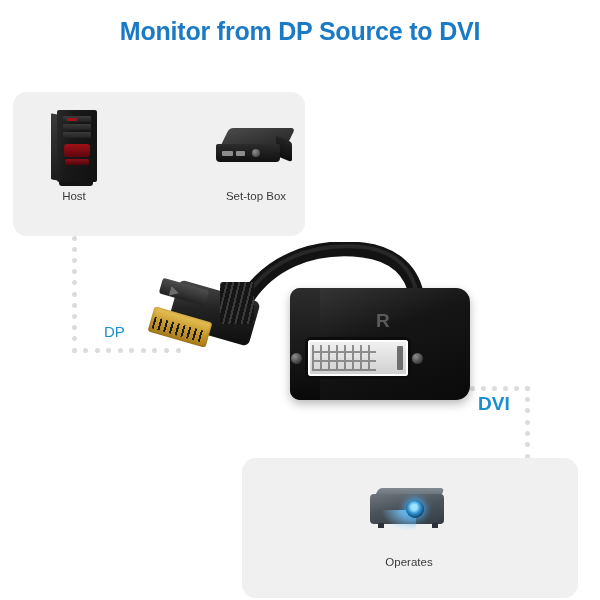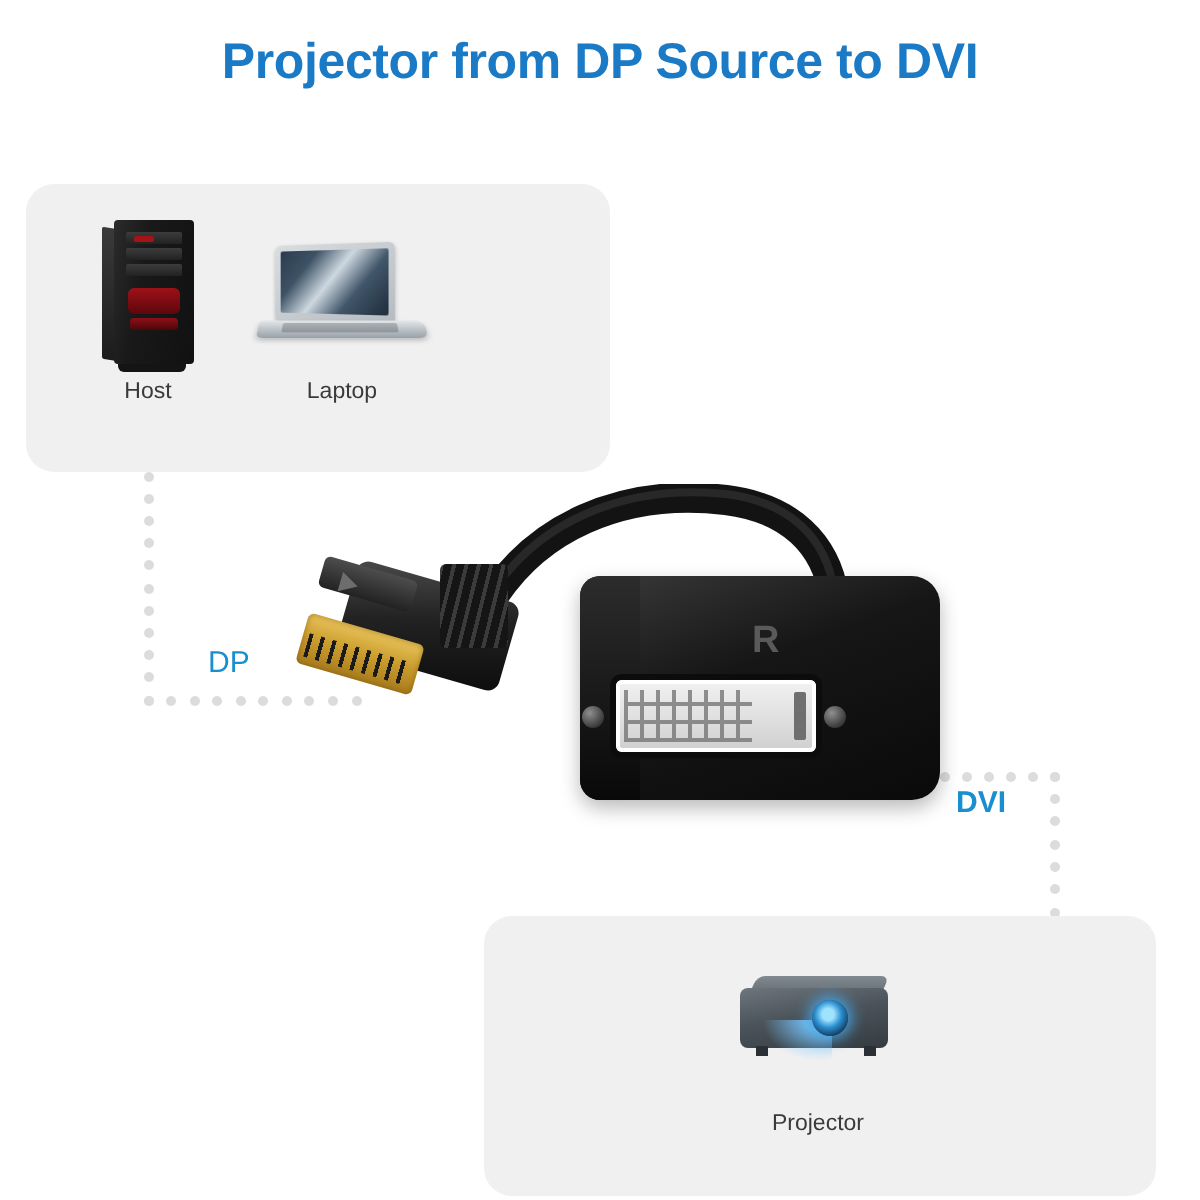--- a/index.html
+++ b/index.html
@@ -496,21 +496,21 @@
     left: 3px; top: 10px;
     width: 52px; height: 12px;
     background: repeating-linear-gradient(90deg, #1a1a1a 0 2px, rgba(0,0,0,0) 2px 6px);
   }
 </style>
 </head>
 <body>
 
 <div id="stage">
 
-  <div id="title">Projector from DP Source to DVI</div>
+  <div id="title">Monitor from DP Source to DVI</div>
 
   <div class="dots" id="dots-source" style="left: 0px; top: 0px; width: 600px; height: 600px;">
       <div class="dot" style="left: 71.5px; top: 235.5px;"></div>
       <div class="dot" style="left: 71.5px; top: 246.7px;"></div>
       <div class="dot" style="left: 71.5px; top: 257.9px;"></div>
       <div class="dot" style="left: 71.5px; top: 269.1px;"></div>
       <div class="dot" style="left: 71.5px; top: 280.3px;"></div>
       <div class="dot" style="left: 71.5px; top: 291.5px;"></div>
       <div class="dot" style="left: 71.5px; top: 302.7px;"></div>
       <div class="dot" style="left: 71.5px; top: 313.9px;"></div>
@@ -557,50 +557,51 @@
           <div class="bay b3"></div>
           <div class="reddot"></div>
           <div class="redstripe"></div>
           <div class="redstripe2"></div>
           <div class="foot"></div>
         </div>
       </div>
       <div class="device-label">Host</div>
     </div>
 
-    <div class="device" style="left:103px; top:16px; width:110px;">
+
+    <div class="device" style="left:188px; top:16px; width:110px;">
       <div class="device-art">
-        <div class="laptop">
-          <div class="lid">
-              <div class="screen"></div>
-            </div>
-          <div class="base">
-              <div class="keys"></div>
-            </div>
+        <div class="stb">
+          <div class="top"></div>
+          <div class="right"></div>
+          <div class="front">
+            <div class="port p1"></div>
+            <div class="port p2"></div>
+            <div class="knob"></div>
+          </div>
         </div>
       </div>
-      <div class="device-label">Laptop</div>
+      <div class="device-label">Set-top Box</div>
     </div>
-
   </div>
 
   <div class="device-panel" id="panel-displays">
 
     <div class="device" style="left:112px; top:16px; width:110px;">
       <div class="device-art">
         <div class="projector">
           <div class="ptop"></div>
           <div class="pbody"></div>
           <div class="pfoot f1"></div>
           <div class="pfoot f2"></div>
           <div class="beam"></div>
           <div class="lens"></div>
         </div>
       </div>
-      <div class="device-label">Projector</div>
+      <div class="device-label">Operates</div>
     </div>
 
   </div>
 
   <div id="adapter">
 
     <svg id="cable" viewBox="0 0 200 72" width="200" height="72">
       <path d="M6,66 C30,20 78,2 128,8 C160,12 178,30 182,56" fill="none" stroke="#131313" stroke-width="15" stroke-linecap="round"></path>
       <path d="M6,63 C30,18 78,0 128,5 C160,9 178,27 182,53" fill="none" stroke="#3b3b3b" stroke-width="4" stroke-linecap="round" opacity="0.55"></path>
     </svg>
@@ -624,15 +625,15 @@
       <div id="dp-latch"></div>
       <div id="dp-latch-tri"></div>
       <div id="dp-gold">
         <div id="dp-gold-pins"></div>
       </div>
     </div>
   </div>
 
   <div id="dp-label" style="position:absolute; left:104px; top:323px; font-size:15px; font-weight:normal; color:#1a8fd0;">DP</div>
 
-  <div id="dvi-label" style="position:absolute; left:478px; top:393px; font-size:15px; font-weight:bold; color:#1a8fd0;">DVI</div>
+  <div id="dvi-label" style="position:absolute; left:478px; top:393px; font-size:19px; font-weight:bold; color:#1a8fd0;">DVI</div>
 
 </div>
 
 </body></html>

